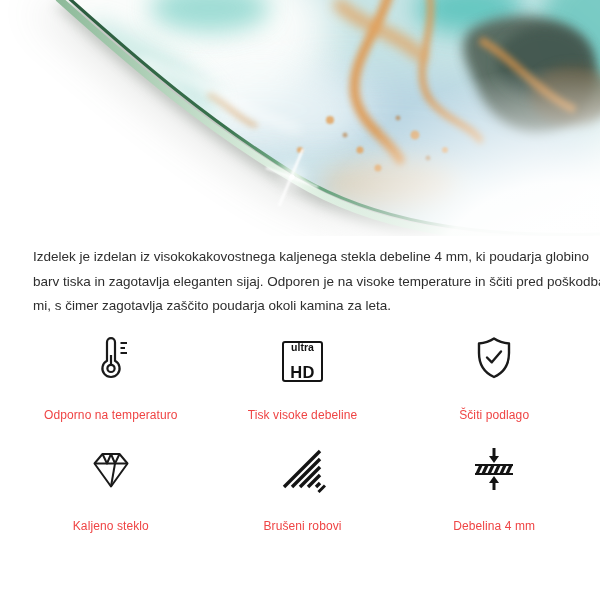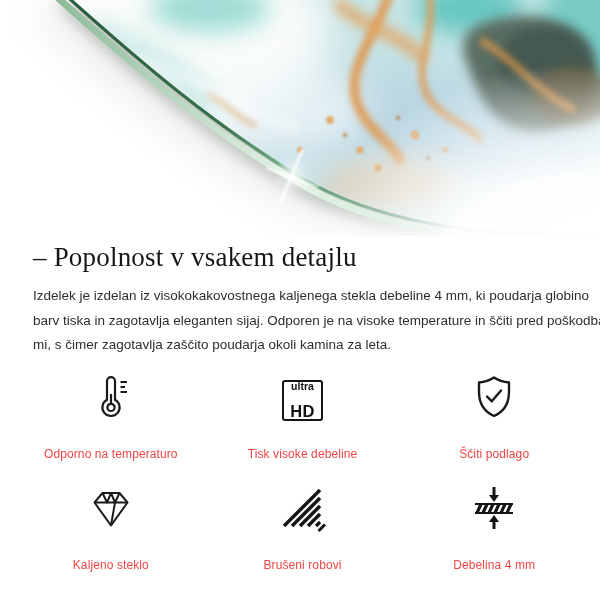--- a/index.html
+++ b/index.html
@@ -130,21 +130,20 @@
       <circle cx="292" cy="177" r="13" fill="#ffffff" opacity="0.55" filter="url(#b6)"></circle>
       <line x1="303" y1="149" x2="279" y2="206" stroke="#ffffff" stroke-width="2.6" opacity="0.95" filter="url(#b1)"></line>
       <line x1="266" y1="168" x2="318" y2="187" stroke="#ffffff" stroke-width="2.2" opacity="0.9" filter="url(#b1)"></line>
       <circle cx="292" cy="177" r="2.6" fill="#ffffff"></circle>
     </g>
   </svg>
 </div>
 
 <div class="content">
   <h1 class="title" style="margin:3px 0 0 0;">
-    <div>– Popolnost v vsakem detajlu</div>
   </h1>
   <div class="desc">
     <div class="dline">Izdelek je izdelan iz visokokakovostnega kaljenega stekla debeline 4 mm, ki poudarja globino</div>
     <div class="dline">barv tiska in zagotavlja eleganten sijaj. Odporen je na visoke temperature in ščiti pred poškodba-</div>
     <div class="dline">mi, s čimer zagotavlja zaščito poudarja okoli kamina za leta.</div>
   </div>
 </div>
 
 <div class="features">
 

